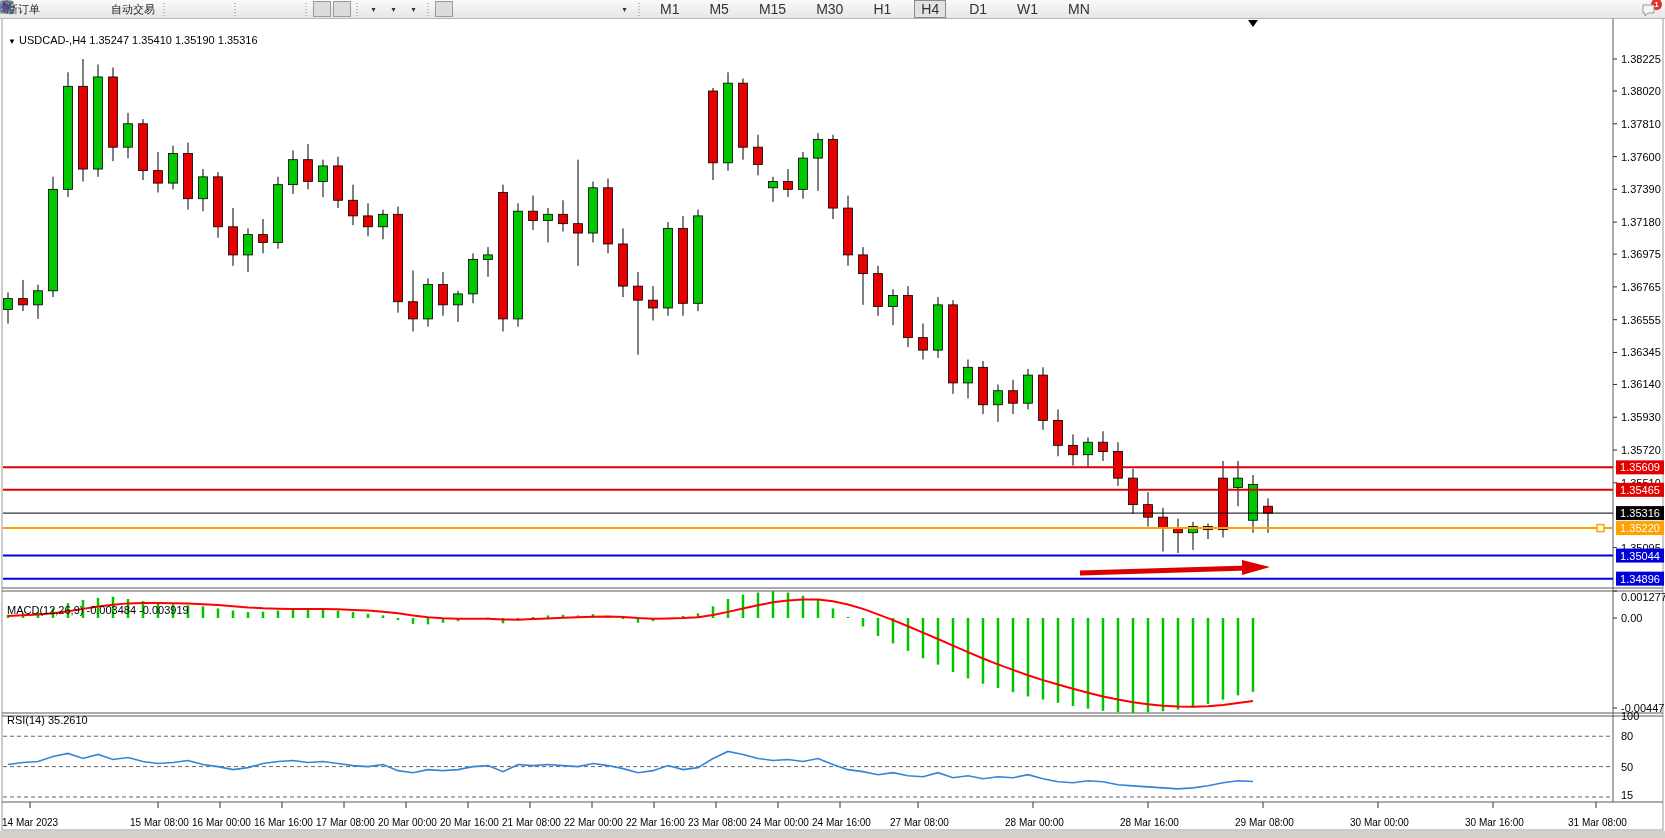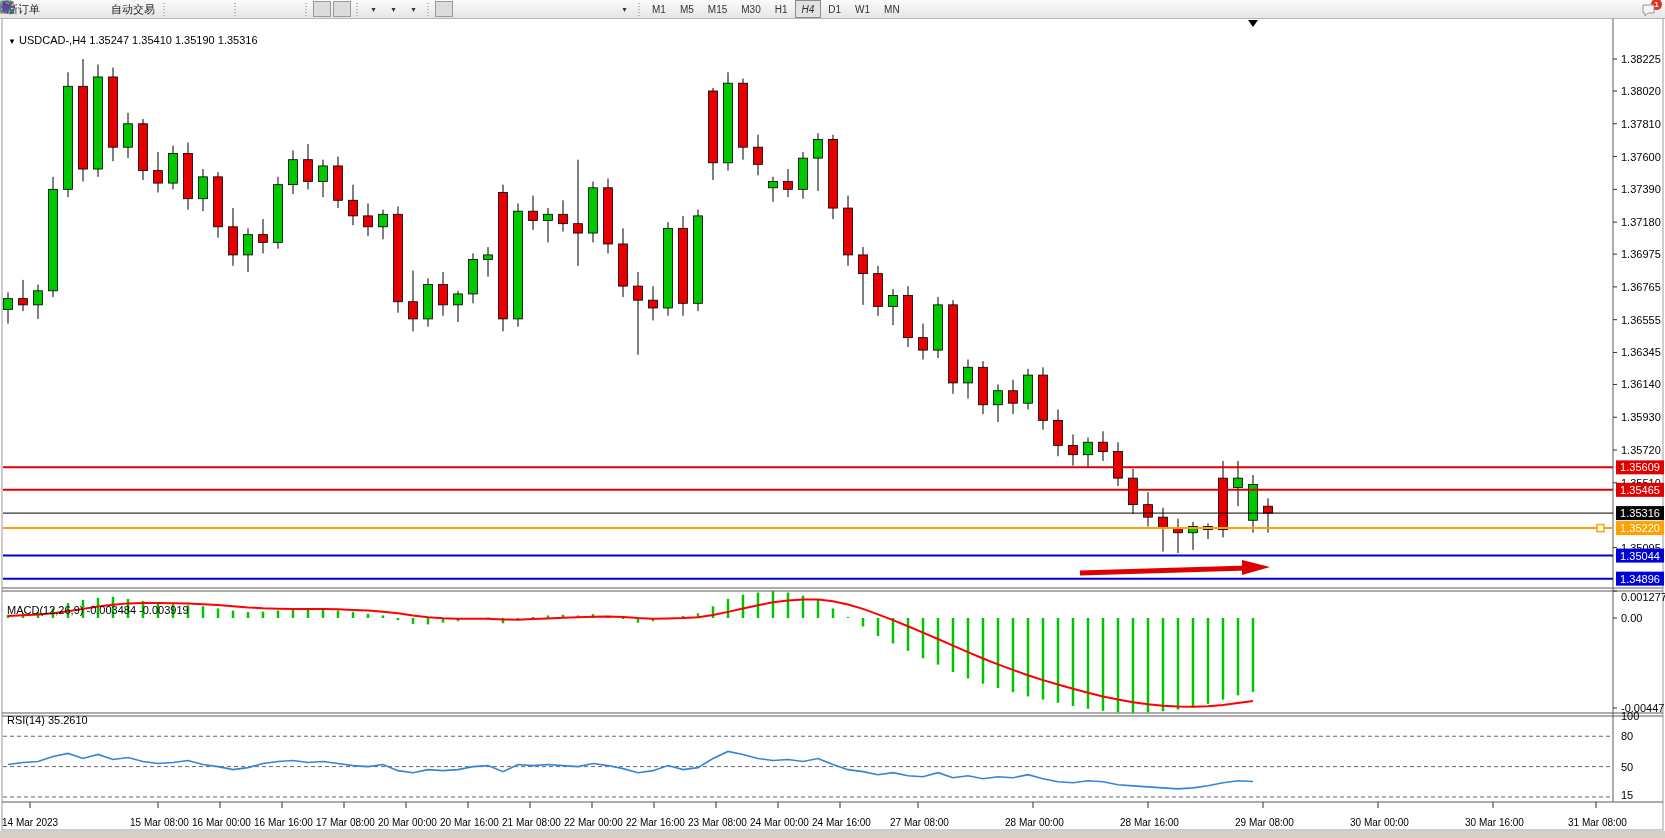--- a/index.html
+++ b/index.html
@@ -9,23 +9,23 @@
     background:linear-gradient(#fafafa,#e6e6e6);border-bottom:1px solid #b5b5b5;
     display:flex;align-items:center;font-size:11px;color:#222;z-index:5;}
   .tb-btn{height:16px;min-width:18px;display:flex;align-items:center;justify-content:center;
     padding:0 2px;margin:0 1px;border:1px solid transparent;box-sizing:border-box;cursor:default;}
   .tb-btn.pressed{background:#dcdcdc;border:1px solid #9a9a9a;}
   .tb-btn .lbl{margin-left:3px;white-space:nowrap;}
   .grip{width:7px;height:14px;margin:0 2px;
     background:repeating-linear-gradient(to bottom,#bbb 0 1px,transparent 1px 3px);
     background-size:2px 100%;background-repeat:no-repeat;background-position:2px 1px;}
   .caret{font-size:8px;margin-left:1px;color:#333;}
-  .tf-btn{height:16px;padding:0 6px;display:flex;align-items:center;font-size:10px;
-    color:#333;border:1px solid transparent;margin:0;}
-  .tf-btn.active{background:#e2e2e2;border:1px solid #8a8a8a;font-style:italic;}
+  .tf-btn{height:16px;padding:0 6px;display:flex;align-items:center;font-size:14px;
+    color:#333;border:1px solid transparent;margin:8px;}
+  .tf-btn.active{background:#e2e2e2;border:1px solid #8a8a8a;}
   #tb-right{margin-left:auto;display:flex;align-items:center;padding-right:6px;}
   .badge{position:absolute;top:-3px;right:-5px;background:#e03224;color:#fff;border-radius:7px;
     min-width:11px;height:11px;font-size:8px;line-height:11px;text-align:center;font-weight:bold;}
   
   .ovl{position:absolute;font-size:11px;color:#000;z-index:3;white-space:nowrap;margin-top:12px;}
   svg{position:absolute;left:0;top:0;z-index:1;}
 </style>
 </head>
 <body>
 

